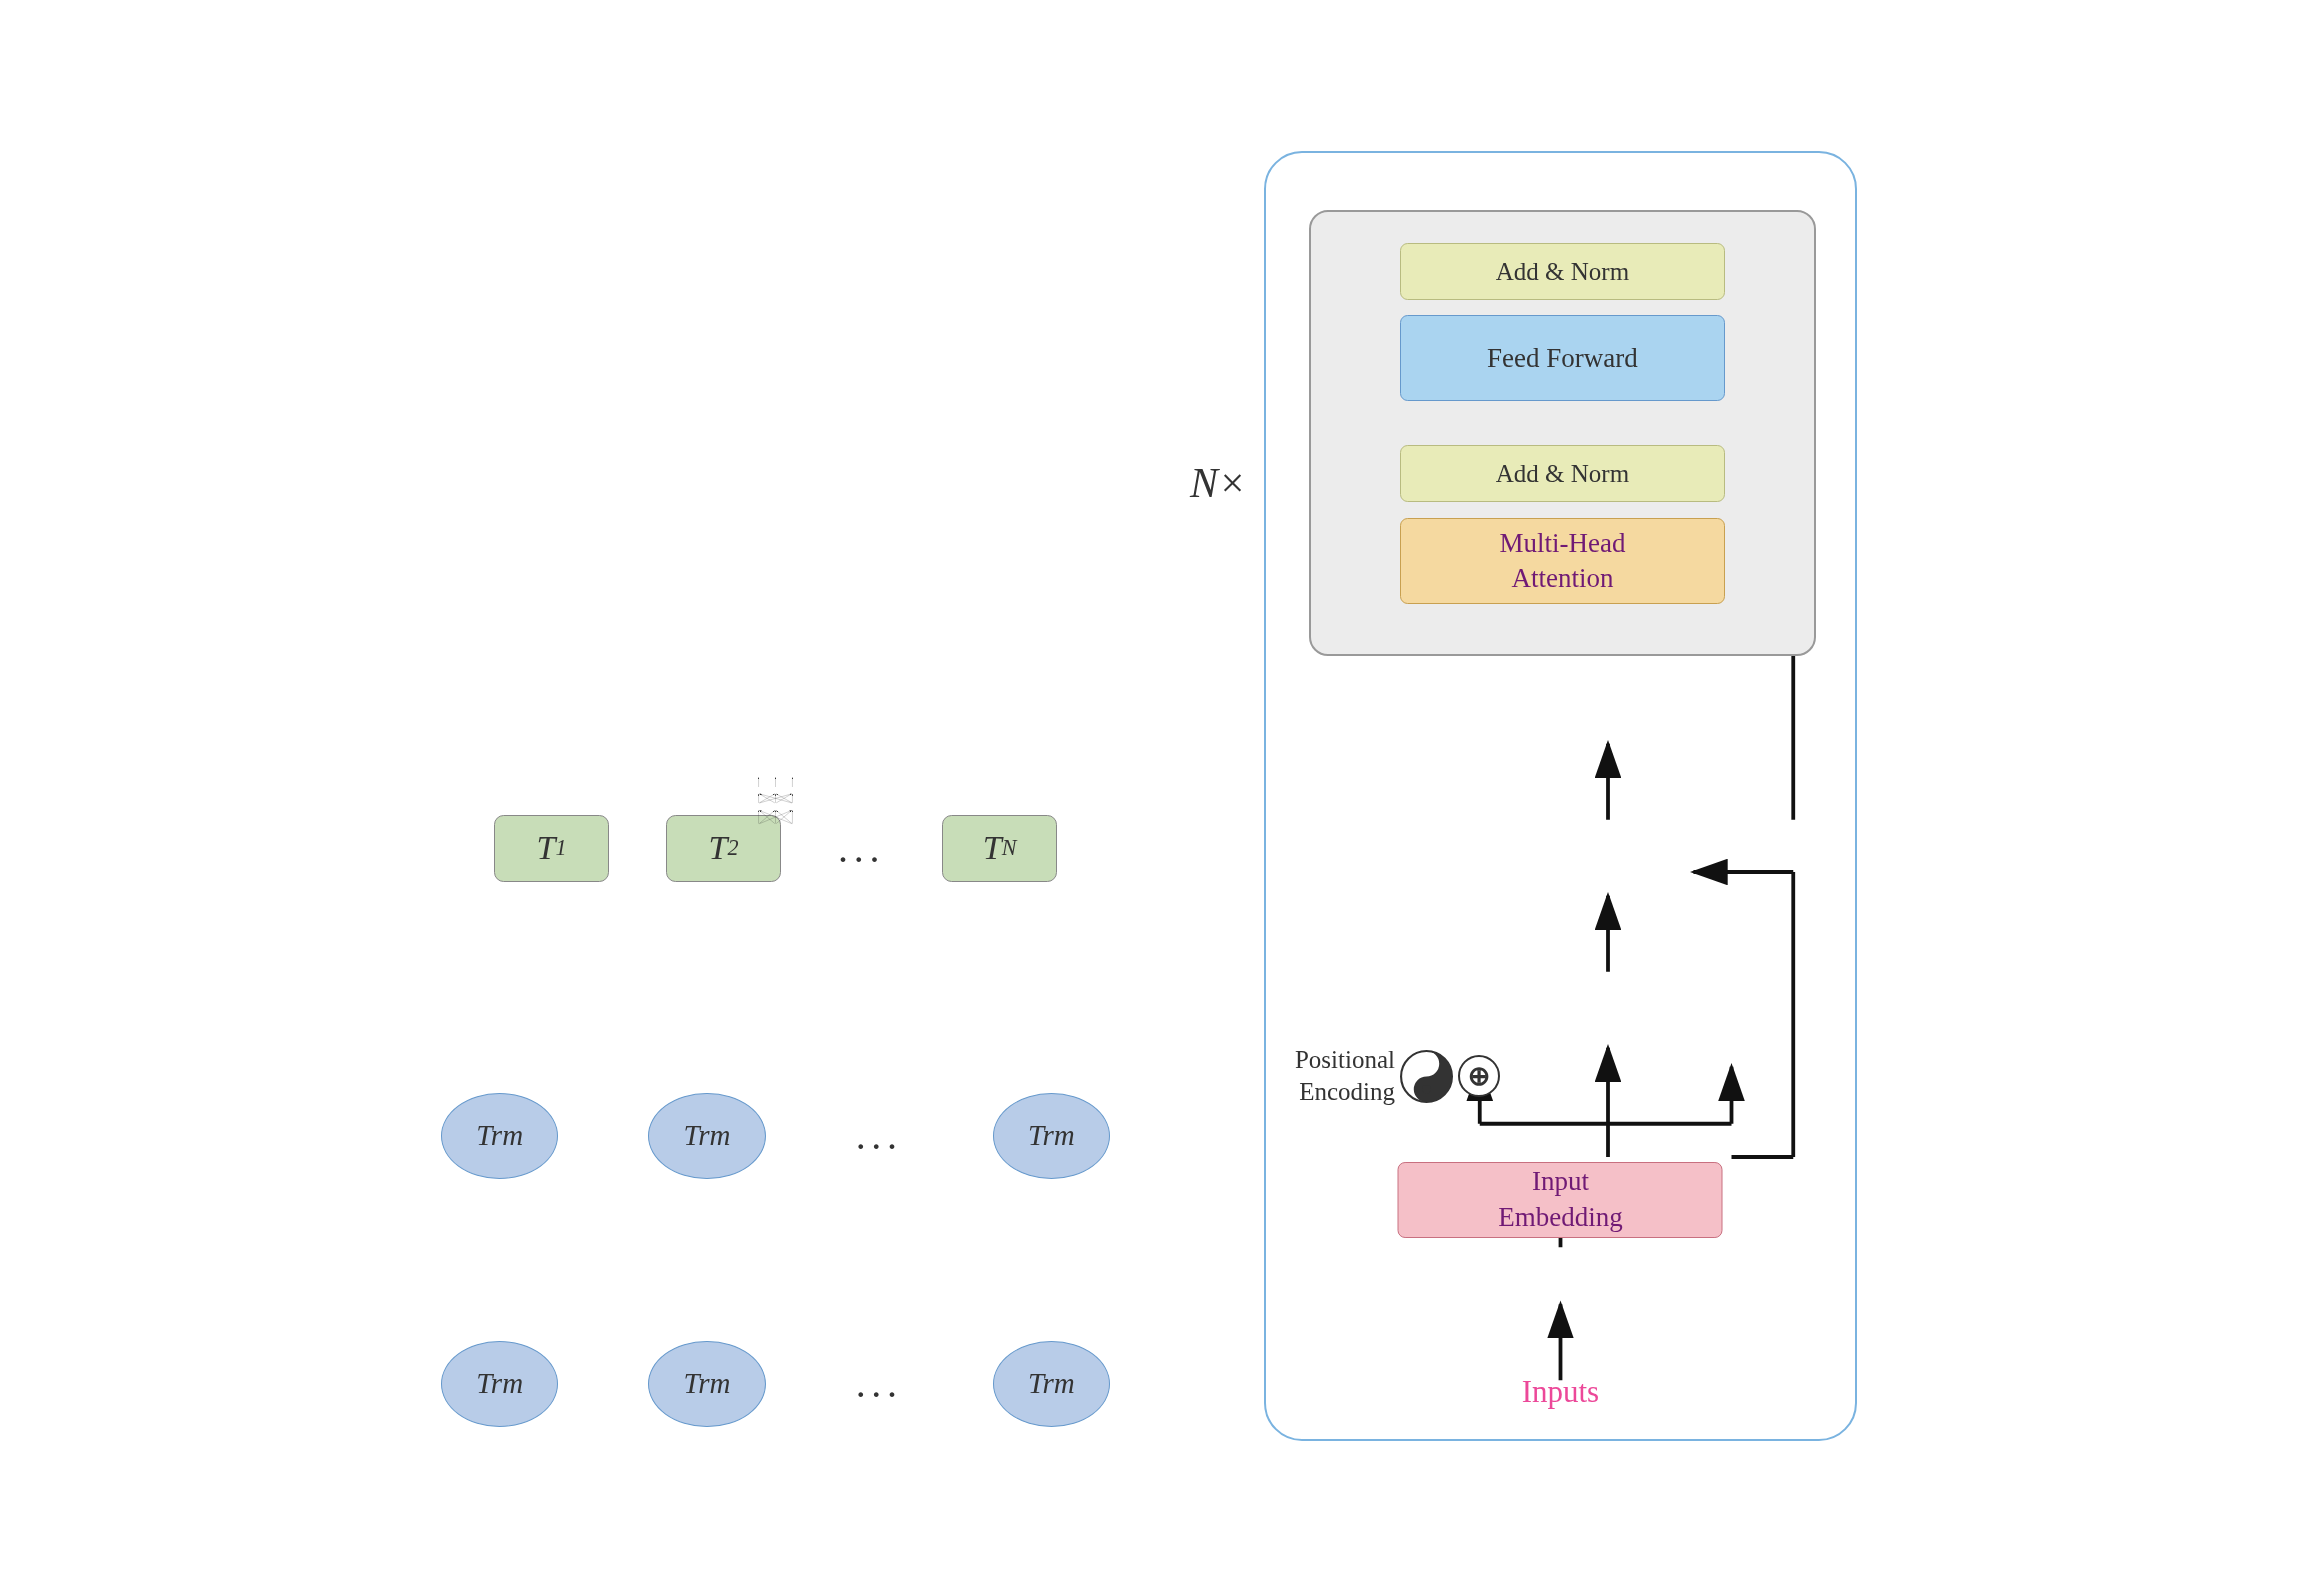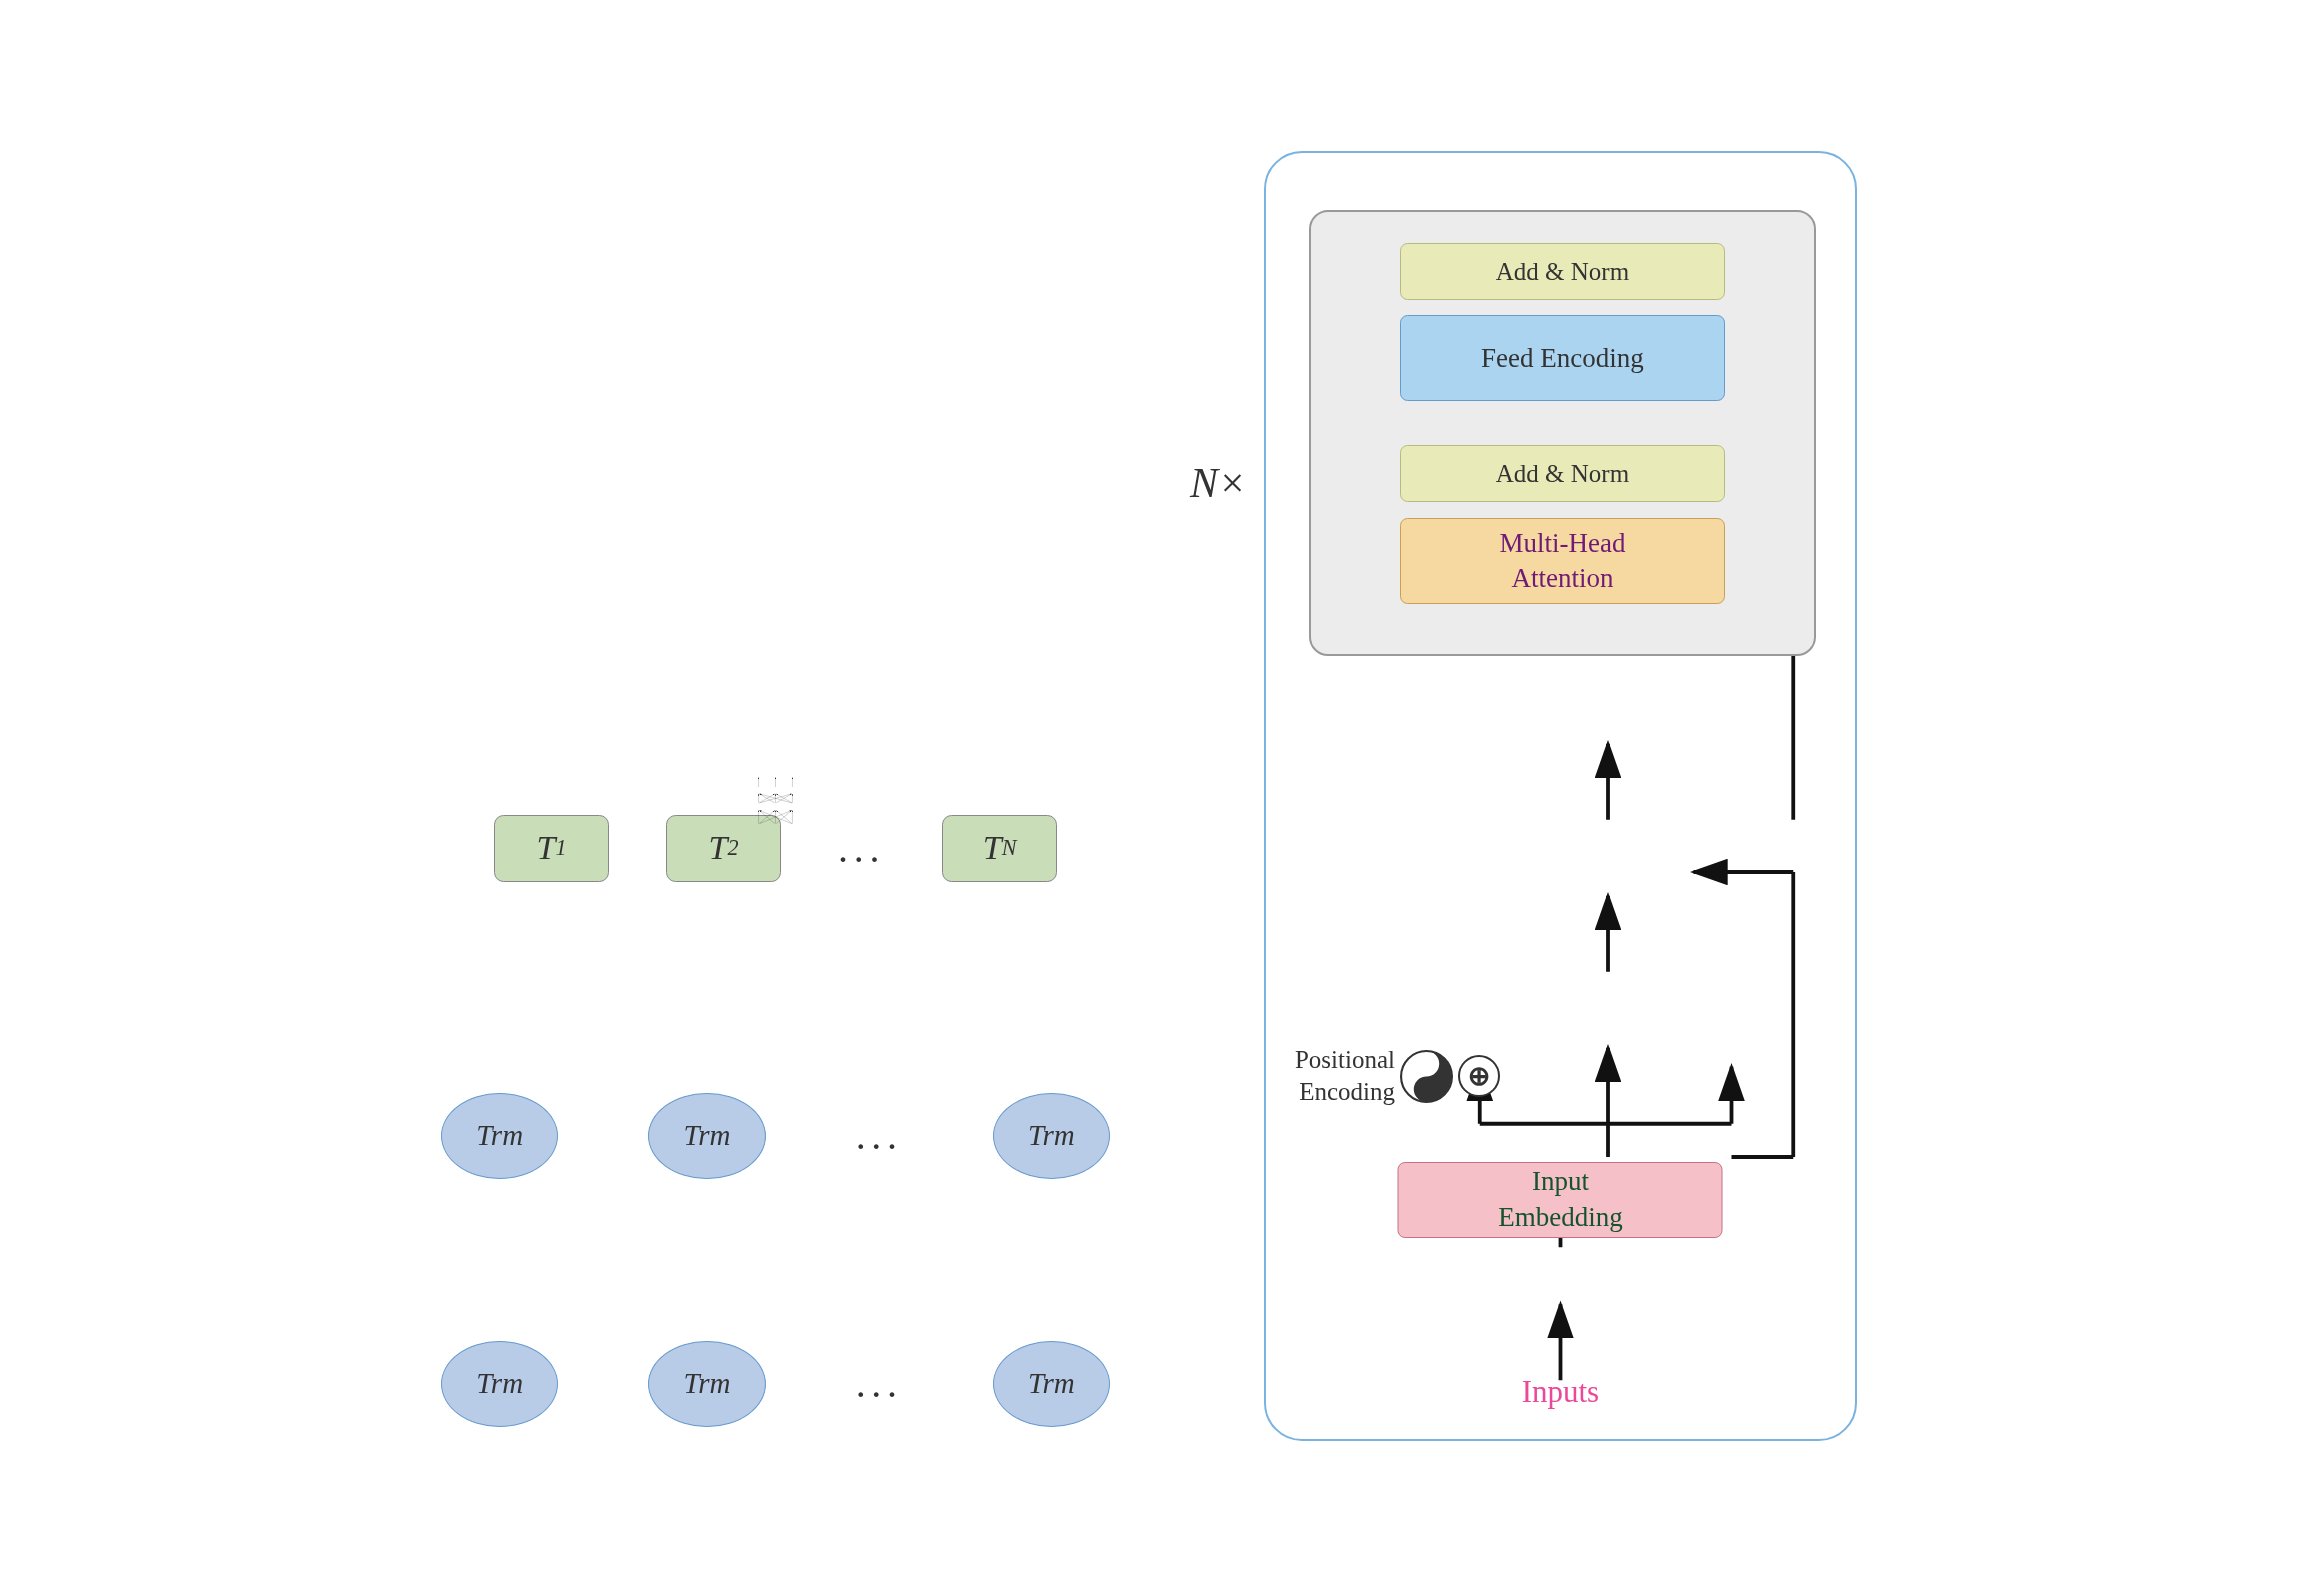--- a/index.html
+++ b/index.html
@@ -183,21 +183,21 @@
     .input-embed-box {
       background: #f5c0c8;
       border: 1.9px solid #c87080;
       border-radius: 7.6px;
       width: 325px;
       height: 76px;
       display: flex;
       align-items: center;
       justify-content: center;
       font-size: 27px;
-      color: #14532d;
+      color: #701a75;
       text-align: center;
       line-height: 1.3;
     }
     .yin-yang {
       width: 53px;
       height: 53px;
     }
     .plus-circle {
       width: 42px;
       height: 42px;
@@ -359,21 +359,21 @@
 
     </svg>
 
     <div class="nx-label">N×</div>
 
     <div class="nx-box">
 
       <div class="add-norm-box">Add &amp; Norm</div>
 
       <div class="feed-forward-box">
-        Feed Encoding
+        Feed Forward
       </div>
 
       <div style="height:29px;"></div>
 
       <div class="add-norm-box">Add &amp; Norm</div>
 
       <div class="multi-head-box">
         Multi-Head<br>Attention
       </div>
 

